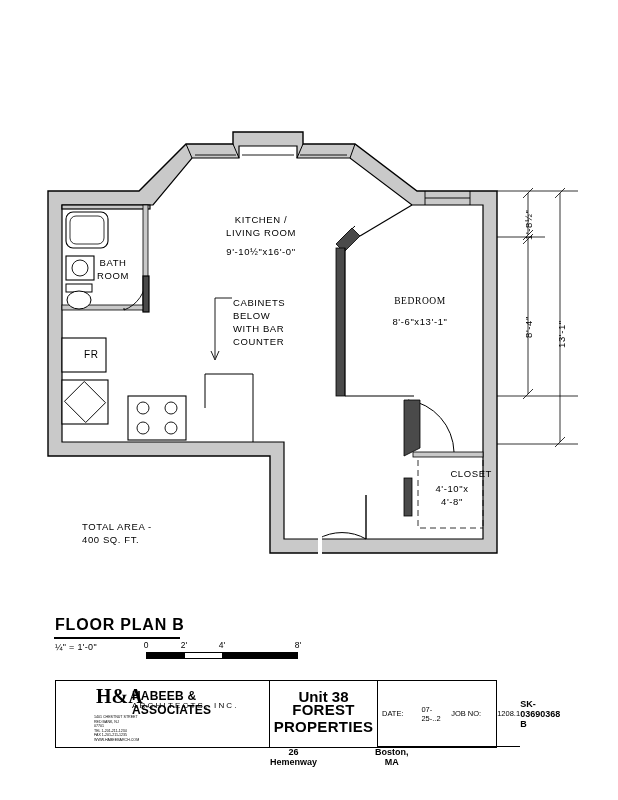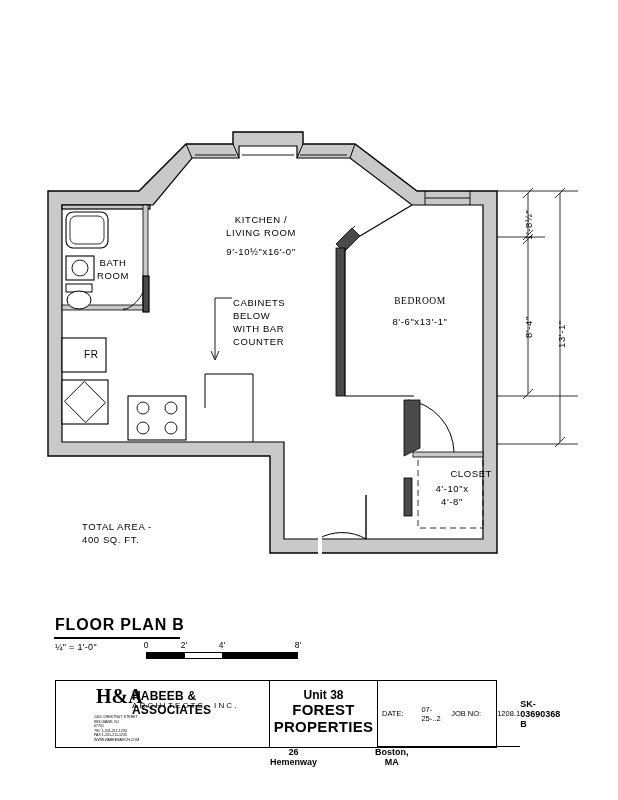--- a/index.html
+++ b/index.html
@@ -156,21 +156,21 @@
     flex: 1;
     border-right: 1.5px solid #000;
     box-sizing: border-box;
     position: relative;
     text-align: center;
   }
   .tb-unit {
     position: absolute;
     top: 7px;
     left: 0; right: 0;
-    font-size: 12px;
+    font-size: 15px;
     font-weight: bold;
   }
   .tb-project {
     position: absolute;
     top: 20px;
     left: 0; right: 0;
     font-size: 15px;
     font-weight: bold;
     letter-spacing: 0.3px;
   }

